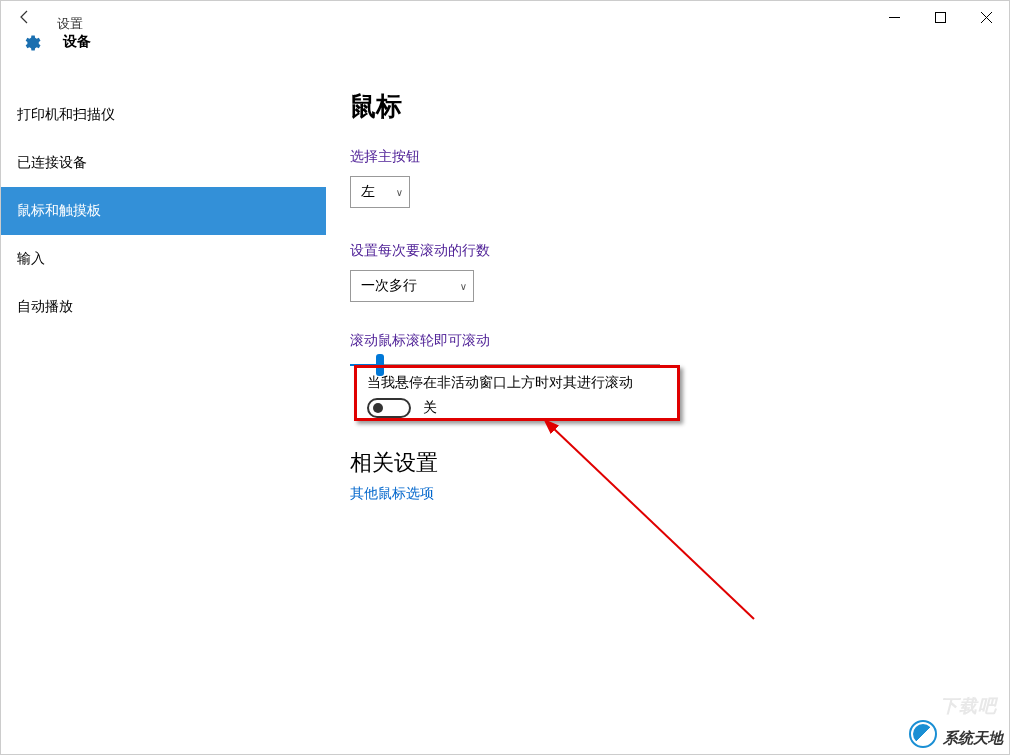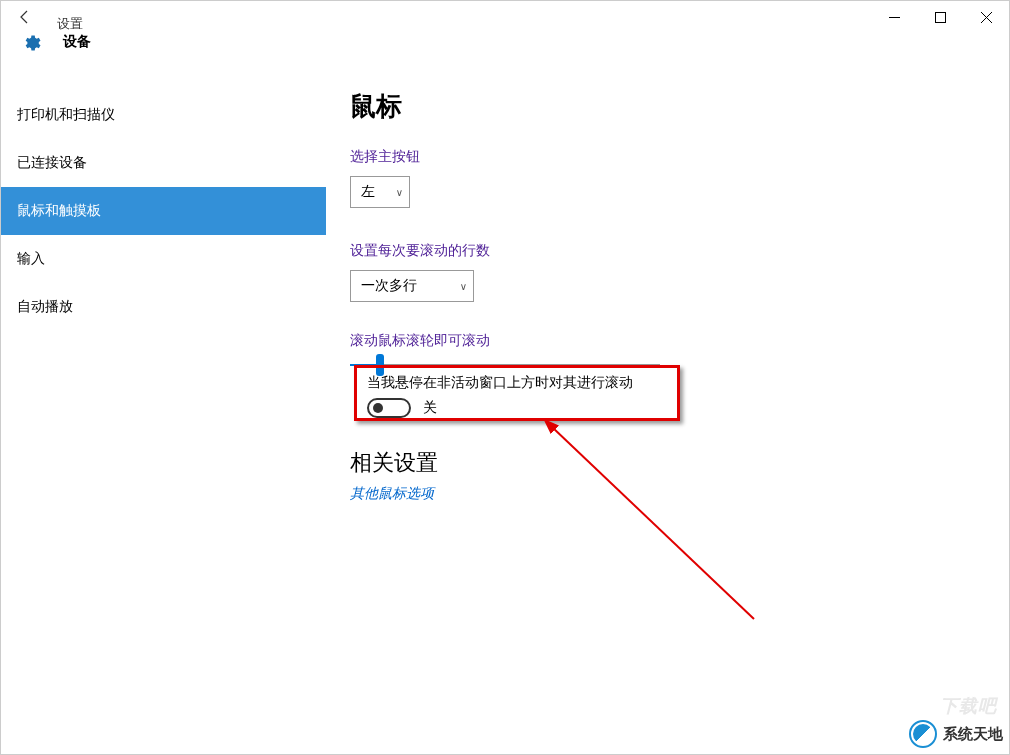--- a/index.html
+++ b/index.html
@@ -37,25 +37,25 @@
   .slider-thumb { position: absolute; left: 26px; top: -10px; width: 8px; height: 22px; background: #0078d7; border-radius: 3px; }
   
   .highlight-box { border: 3px solid #e00000; position: absolute; left: 12px; top: 282px; width: 326px; height: 56px; padding: 6px 10px 4px 10px; box-shadow: 3px 3px 4px rgba(0,0,0,0.4); background: rgba(255,255,255,0); margin-left: 16px; }
   .hb-label { font-size: 14px; color: #000; margin-bottom: 6px; }
   .toggle-row { display: flex; align-items: center; gap: 12px; }
   .toggle { width: 44px; height: 20px; border: 2px solid #333; border-radius: 10px; position: relative; background: #fff; }
   .toggle-knob { width: 10px; height: 10px; background: #333; border-radius: 50%; position: absolute; left: 4px; top: 3px; }
   .toggle-state { font-size: 14px; }
   
   .h2 { font-size: 22px; font-weight: 400; margin-top: 82px; margin-bottom: 7px; }
-  .link { color: #0066cc; font-size: 14px; cursor: pointer; font-style: italic; }
+  .link { color: #0066cc; font-size: 14px; cursor: pointer; }
   
   .arrow-svg { position: absolute; left: 218px; top: 336px; pointer-events: none; }
   
-  .watermark { position: absolute; right: 6px; bottom: 6px; display: flex; align-items: center; gap: 6px; }
+  .watermark { position: absolute; right: 6px; bottom: 6px; display: flex; align-items: flex-end; gap: 6px; font-style: italic; }
   .wm-logo { width: 28px; height: 28px; border-radius: 50%; border: 2px solid #1a8fd4; display: flex; align-items: center; justify-content: center; position: relative; overflow: hidden; }
   .wm-logo::before { content:""; position:absolute; width: 20px; height: 20px; background: linear-gradient(135deg,#1a8fd4 50%, transparent 50%); border-radius:50%; }
   .wm-text { font-size: 15px; font-weight: 600; color: #333; }
   .wm-sub { position: absolute; right: 12px; bottom: 36px; font-size: 18px; font-weight: 700; font-style: italic; color: #e8e8e8; letter-spacing: 1px; }
 </style>
 </head>
 <body>
 
 <div class="titlebar">
   <div class="back">

